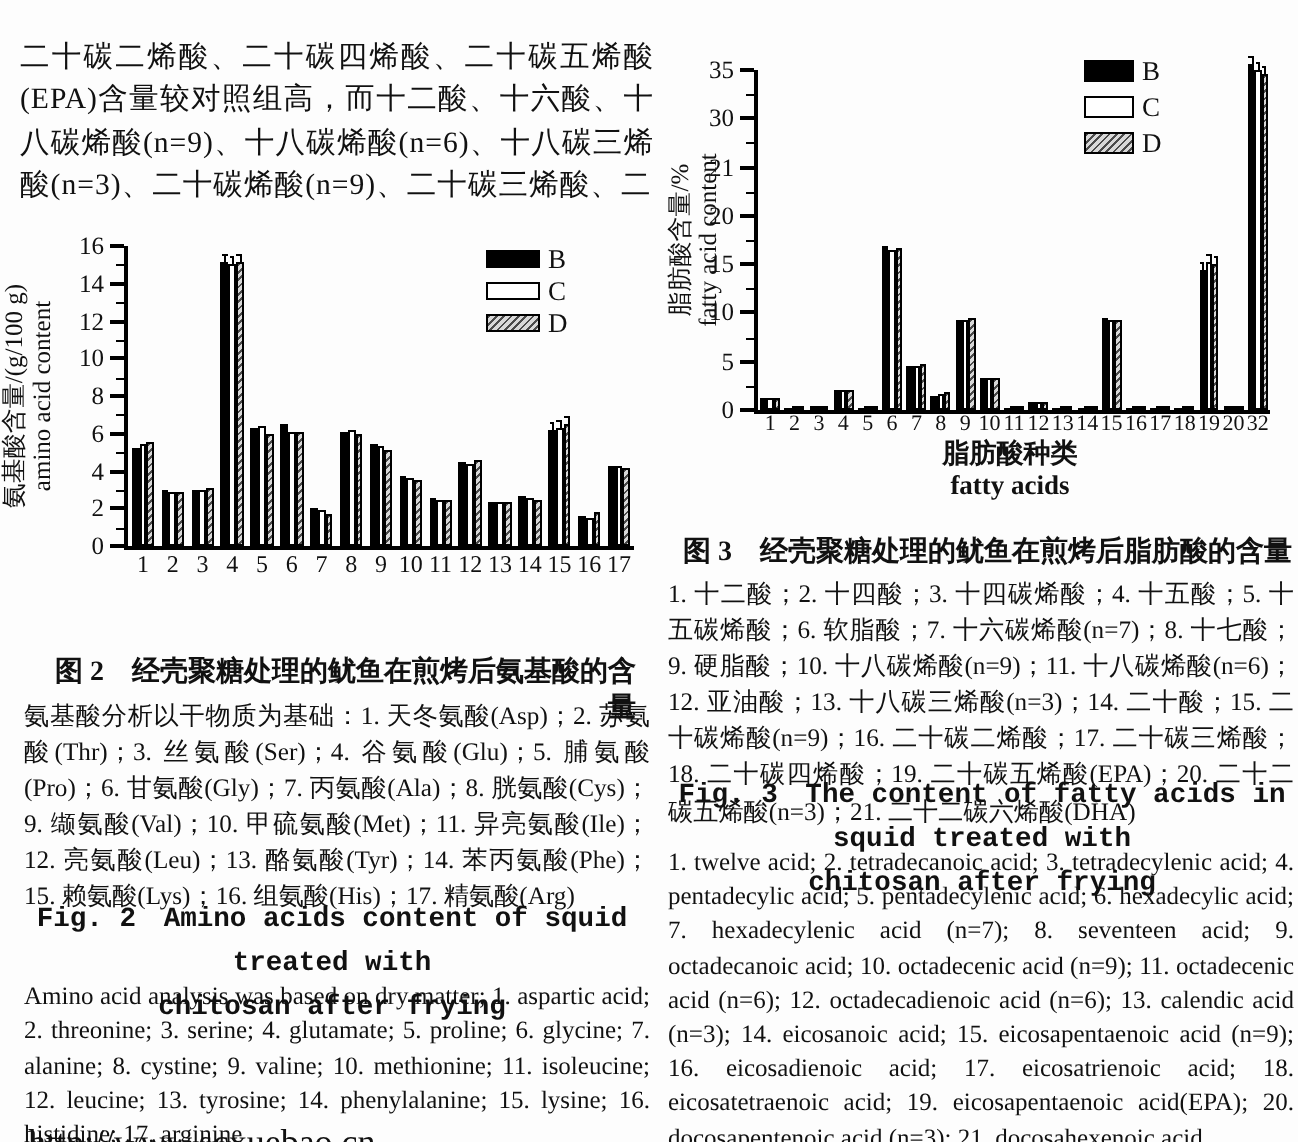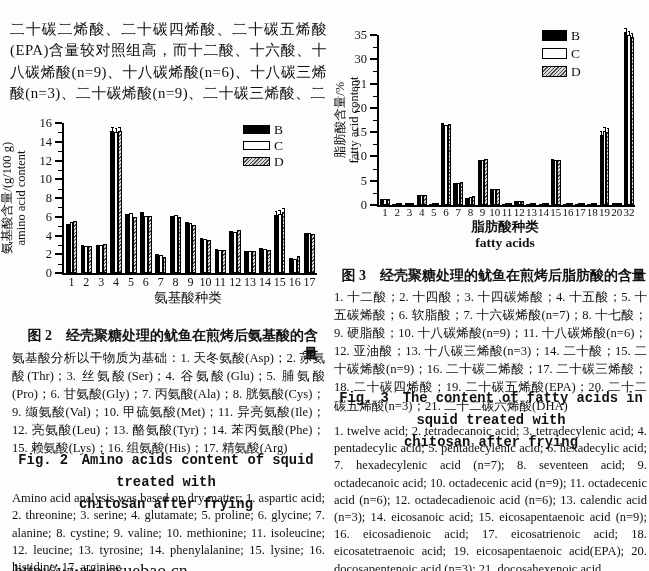--- a/index.html
+++ b/index.html
@@ -168,21 +168,20 @@
       <div class="bar bar-0" style="left: 239.859px; width: 3.8px; height: 40.3125px;"></div>
       <div class="bar bar-1" style="left: 243.659px; width: 3.8px; height: 40.3125px;"></div>
       <div class="bar bar-2" style="left: 247.459px; width: 3.8px; height: 39.375px;"></div>
       <div class="xlab" style="left: 236.118px; width: 18.8824px;">17</div>
     </div>
   <div class="ylabel ylabel2">
     <div>氨基酸含量/(g/100 g)</div>
     <div>amino acid content</div>
   </div>
   <div class="xtitle xtitle2">
-    <div>氨基酸种类</div>
   </div>
   <div class="legend legend2">
       <div class="lrow">
         <div class="lswatch bar-0" style="position: static;"></div>
         <div class="llab" style="position: static;">B</div>
       </div>
       <div class="lrow">
         <div class="lswatch bar-1" style="position: static;"></div>
         <div class="llab" style="position: static;">C</div>
       </div>

